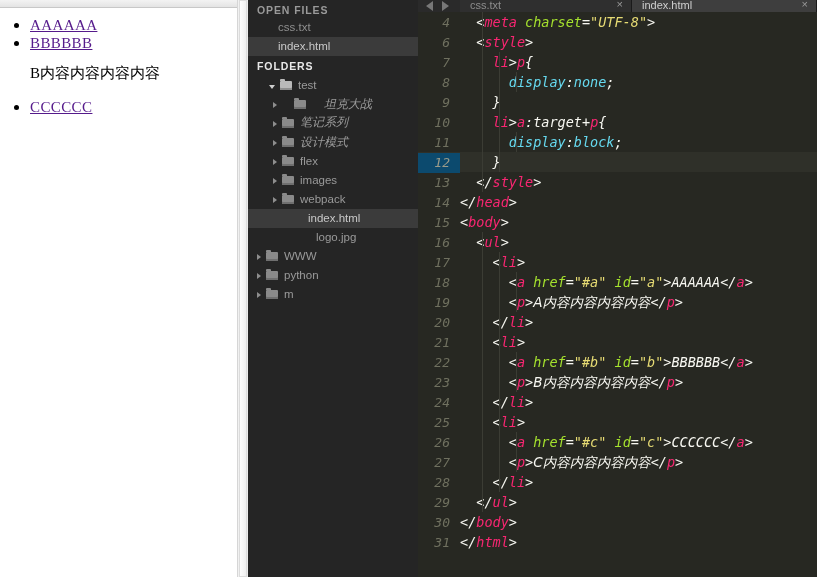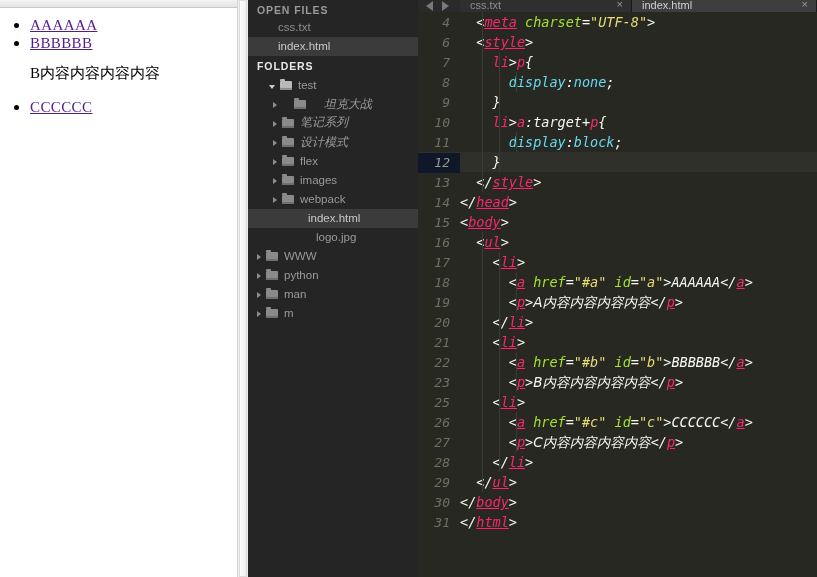--- a/index.html
+++ b/index.html
@@ -192,33 +192,33 @@
   .gutter {
     display: inline-block;
     width: 42px;
     text-align: right;
     padding-right: 10px;
     color: #6f705f;
     box-sizing: border-box;
     font-style: italic;
     font-size: 13px;
   }
-  .code-line.cur .gutter { background:#0f172a; color:#9a9b8a; }
+  .code-line.cur .gutter { background:#0c4a6e; color:#9a9b8a; }
   .code-text { display: inline-block; }
   
   .guide {
     position: absolute; top: 0; width: 1px; height: 20px;
     background: #3b3c34;
   }
   .g1 { left: 64px; }
   .g2 { left: 81px; }
   .g3 { left: 98px; }
 
   
-  .t-tag   { color: #f92672; text-decoration: underline; }
+  .t-tag   { color: #f92672; }
   .t-attr  { color: #a6e22e; }
   .t-str   { color: #e6db74; }
   .t-punct { color: #f8f8f2; }
   .t-text  { color: #f8f8f2; }
   .t-prop  { color: #66d9ef; }
   .t-val   { color: #66d9ef; }
   .t-sel   { color: #f92672; }
   .t-plain { color: #f8f8f2; }
   .cjk { font-family: "DejaVu Sans", sans-serif; font-style: italic; }
 </style>
@@ -309,25 +309,20 @@
           </div>
           <div class="sb-row" style="padding-left: 9px;">
             <span class="arrow"></span>
             <span class="folder"></span>
             <span class="sb-label">WWW</span>
           </div>
           <div class="sb-row" style="padding-left: 9px;">
             <span class="arrow"></span>
             <span class="folder"></span>
             <span class="sb-label">python</span>
-          </div>
-          <div class="sb-row" style="padding-left: 9px;">
-            <span class="arrow"></span>
-            <span class="folder"></span>
-            <span class="sb-label">man</span>
           </div>
           <div class="sb-row" style="padding-left: 9px;">
             <span class="arrow"></span>
             <span class="folder"></span>
             <span class="sb-label">m</span>
           </div>
         </div>
     </div>
 
     <div id="tabbar">
@@ -354,20 +349,21 @@
         <div class="code-line"><span class="gutter">14</span><span class="code-text"><span class="t-punct">&lt;/</span><span class="t-tag">head</span><span class="t-punct">&gt;</span></span></div>
         <div class="code-line"><span class="gutter">15</span><span class="code-text"><span class="t-punct">&lt;</span><span class="t-tag">body</span><span class="t-punct">&gt;</span></span></div>
         <div class="code-line"><span class="gutter">16</span><span class="guide g1"></span><span class="code-text"><span class="t-plain">  </span><span class="t-punct">&lt;</span><span class="t-tag">ul</span><span class="t-punct">&gt;</span></span></div>
         <div class="code-line"><span class="gutter">17</span><span class="guide g1"></span><span class="guide g2"></span><span class="code-text"><span class="t-plain">    </span><span class="t-punct">&lt;</span><span class="t-tag">li</span><span class="t-punct">&gt;</span></span></div>
         <div class="code-line"><span class="gutter">18</span><span class="guide g1"></span><span class="guide g2"></span><span class="guide g3"></span><span class="code-text"><span class="t-plain">      </span><span class="t-punct">&lt;</span><span class="t-tag">a</span><span class="t-plain"> </span><span class="t-attr">href</span><span class="t-punct">=</span><span class="t-str">"#a"</span><span class="t-plain"> </span><span class="t-attr">id</span><span class="t-punct">=</span><span class="t-str">"a"</span><span class="t-punct">&gt;</span><span class="t-text">AAAAAA</span><span class="t-punct">&lt;/</span><span class="t-tag">a</span><span class="t-punct">&gt;</span></span></div>
         <div class="code-line"><span class="gutter">19</span><span class="guide g1"></span><span class="guide g2"></span><span class="guide g3"></span><span class="code-text"><span class="t-plain">      </span><span class="t-punct">&lt;</span><span class="t-tag">p</span><span class="t-punct">&gt;</span><span class="t-text cjk">A内容内容内容内容</span><span class="t-punct">&lt;/</span><span class="t-tag">p</span><span class="t-punct">&gt;</span></span></div>
         <div class="code-line"><span class="gutter">20</span><span class="guide g1"></span><span class="guide g2"></span><span class="code-text"><span class="t-plain">    </span><span class="t-punct">&lt;/</span><span class="t-tag">li</span><span class="t-punct">&gt;</span></span></div>
         <div class="code-line"><span class="gutter">21</span><span class="guide g1"></span><span class="guide g2"></span><span class="code-text"><span class="t-plain">    </span><span class="t-punct">&lt;</span><span class="t-tag">li</span><span class="t-punct">&gt;</span></span></div>
         <div class="code-line"><span class="gutter">22</span><span class="guide g1"></span><span class="guide g2"></span><span class="guide g3"></span><span class="code-text"><span class="t-plain">      </span><span class="t-punct">&lt;</span><span class="t-tag">a</span><span class="t-plain"> </span><span class="t-attr">href</span><span class="t-punct">=</span><span class="t-str">"#b"</span><span class="t-plain"> </span><span class="t-attr">id</span><span class="t-punct">=</span><span class="t-str">"b"</span><span class="t-punct">&gt;</span><span class="t-text">BBBBBB</span><span class="t-punct">&lt;/</span><span class="t-tag">a</span><span class="t-punct">&gt;</span></span></div>
         <div class="code-line"><span class="gutter">23</span><span class="guide g1"></span><span class="guide g2"></span><span class="guide g3"></span><span class="code-text"><span class="t-plain">      </span><span class="t-punct">&lt;</span><span class="t-tag">p</span><span class="t-punct">&gt;</span><span class="t-text cjk">B内容内容内容内容</span><span class="t-punct">&lt;/</span><span class="t-tag">p</span><span class="t-punct">&gt;</span></span></div>
+        <div class="code-line"><span class="gutter">24</span><span class="guide g1"></span><span class="guide g2"></span><span class="code-text"><span class="t-plain">    </span><span class="t-punct">&lt;/</span><span class="t-tag">li</span><span class="t-punct">&gt;</span></span></div>
         <div class="code-line"><span class="gutter">25</span><span class="guide g1"></span><span class="guide g2"></span><span class="code-text"><span class="t-plain">    </span><span class="t-punct">&lt;</span><span class="t-tag">li</span><span class="t-punct">&gt;</span></span></div>
         <div class="code-line"><span class="gutter">26</span><span class="guide g1"></span><span class="guide g2"></span><span class="guide g3"></span><span class="code-text"><span class="t-plain">      </span><span class="t-punct">&lt;</span><span class="t-tag">a</span><span class="t-plain"> </span><span class="t-attr">href</span><span class="t-punct">=</span><span class="t-str">"#c"</span><span class="t-plain"> </span><span class="t-attr">id</span><span class="t-punct">=</span><span class="t-str">"c"</span><span class="t-punct">&gt;</span><span class="t-text">CCCCCC</span><span class="t-punct">&lt;/</span><span class="t-tag">a</span><span class="t-punct">&gt;</span></span></div>
         <div class="code-line"><span class="gutter">27</span><span class="guide g1"></span><span class="guide g2"></span><span class="guide g3"></span><span class="code-text"><span class="t-plain">      </span><span class="t-punct">&lt;</span><span class="t-tag">p</span><span class="t-punct">&gt;</span><span class="t-text cjk">C内容内容内容内容</span><span class="t-punct">&lt;/</span><span class="t-tag">p</span><span class="t-punct">&gt;</span></span></div>
         <div class="code-line"><span class="gutter">28</span><span class="guide g1"></span><span class="guide g2"></span><span class="code-text"><span class="t-plain">    </span><span class="t-punct">&lt;/</span><span class="t-tag">li</span><span class="t-punct">&gt;</span></span></div>
         <div class="code-line"><span class="gutter">29</span><span class="guide g1"></span><span class="code-text"><span class="t-plain">  </span><span class="t-punct">&lt;/</span><span class="t-tag">ul</span><span class="t-punct">&gt;</span></span></div>
         <div class="code-line"><span class="gutter">30</span><span class="code-text"><span class="t-punct">&lt;/</span><span class="t-tag">body</span><span class="t-punct">&gt;</span></span></div>
         <div class="code-line"><span class="gutter">31</span><span class="code-text"><span class="t-punct">&lt;/</span><span class="t-tag">html</span><span class="t-punct">&gt;</span></span></div>
       </div>
 
   </div>

